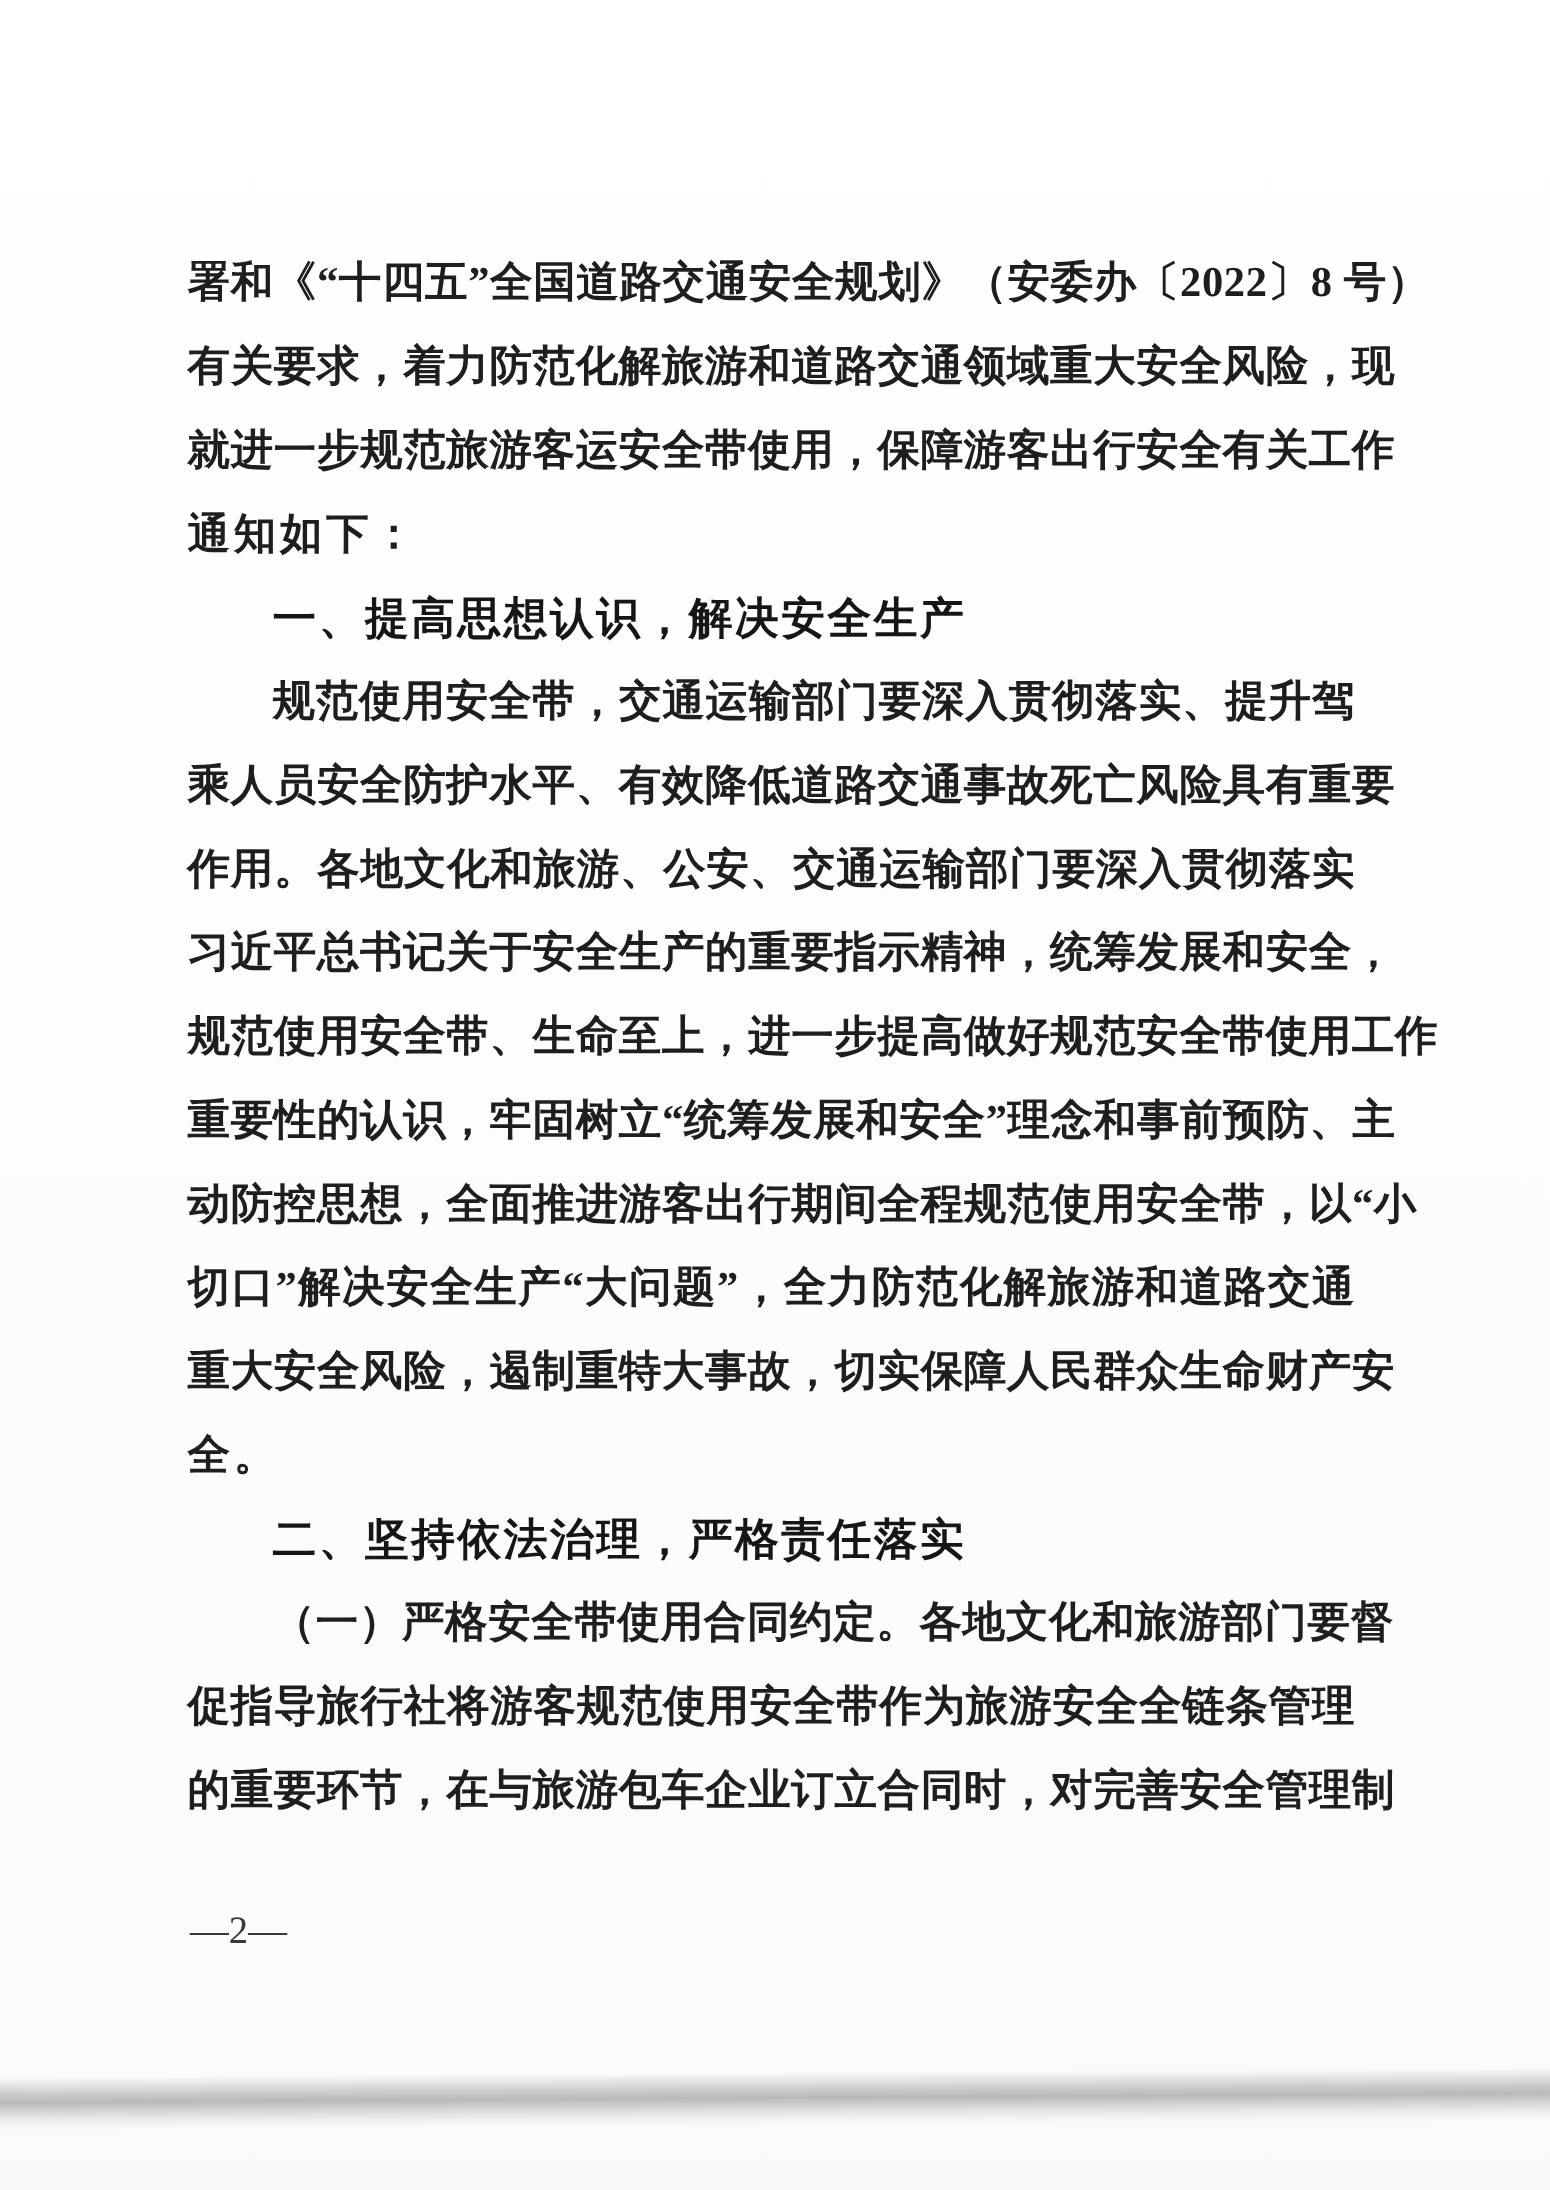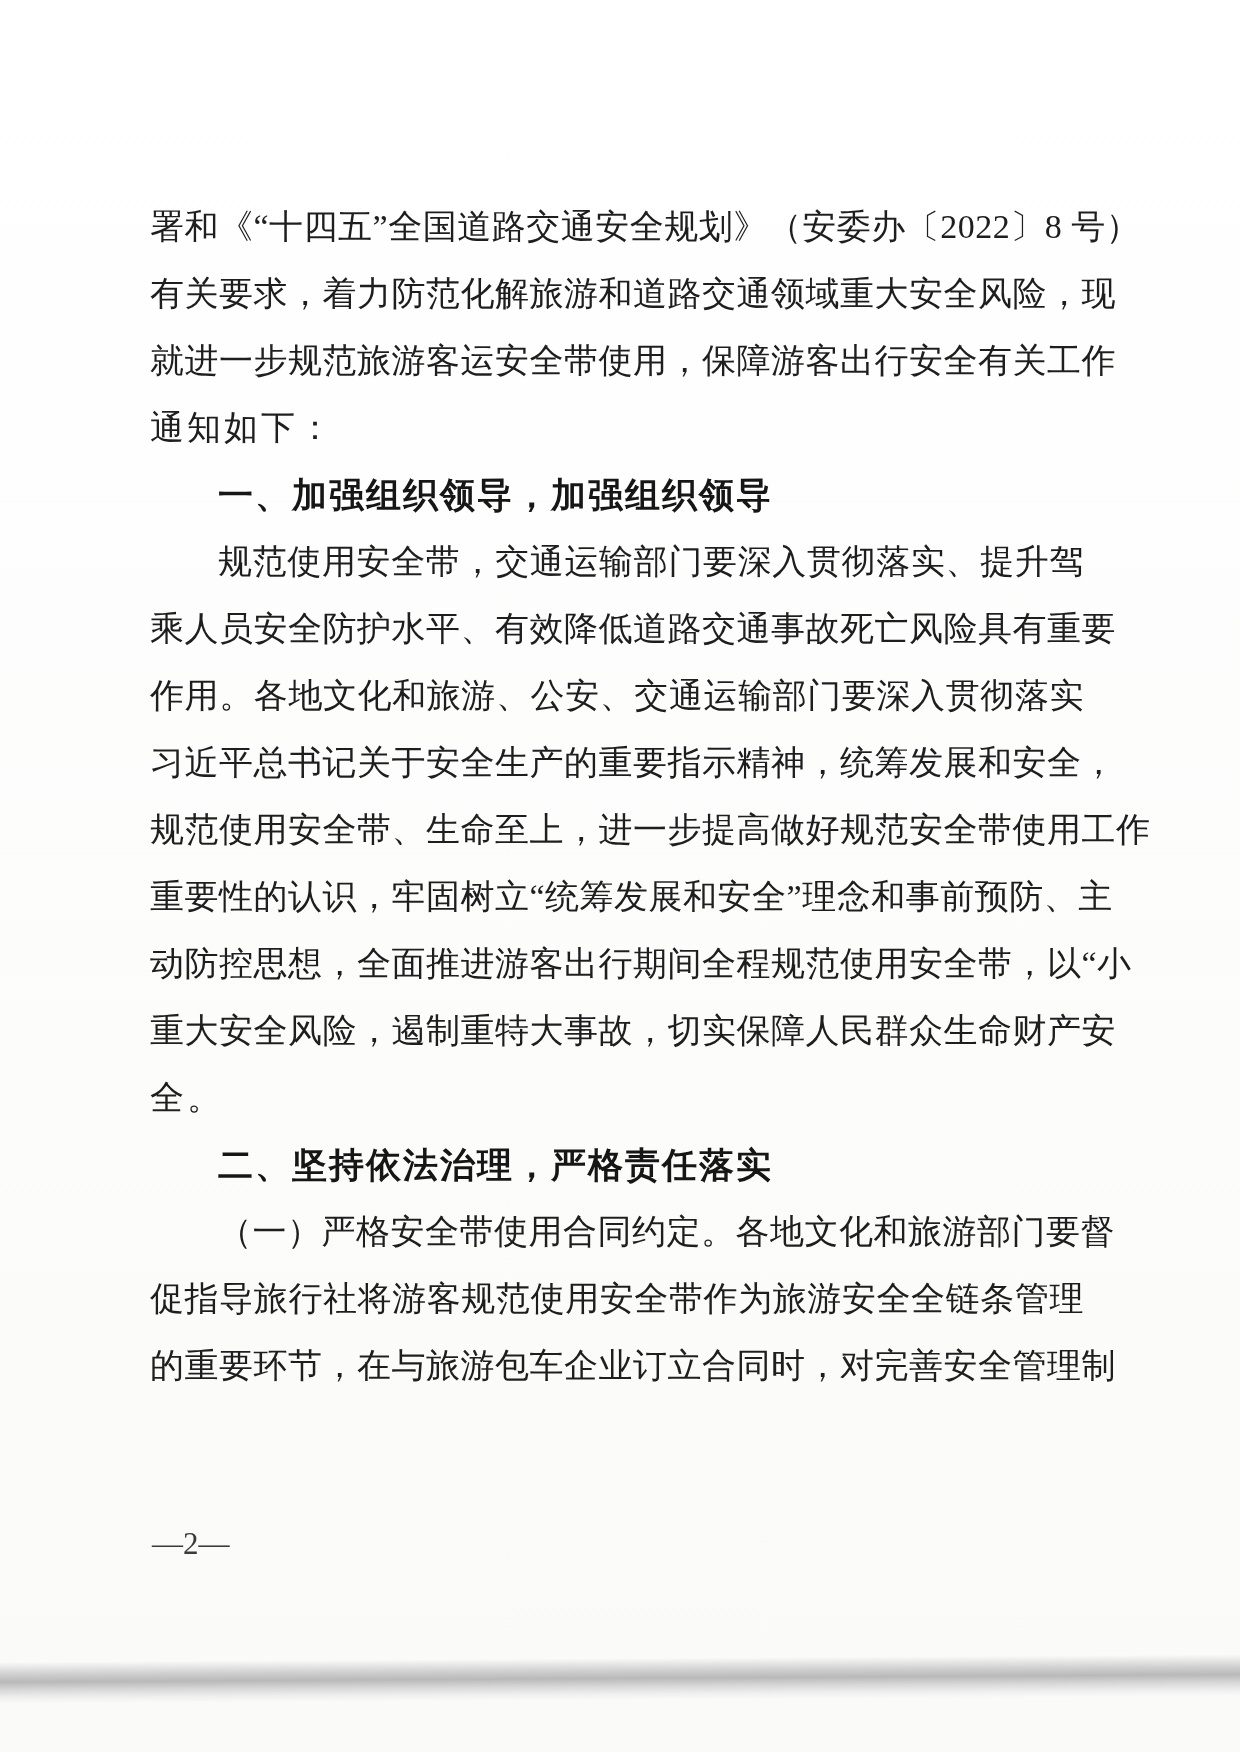--- a/index.html
+++ b/index.html
@@ -31,20 +31,21 @@
     width: 934px;
   }
   .line {
     font-size: 34px;
     height: 67px;
     line-height: 67px;
     text-align: justify;
     text-align-last: justify;
     white-space: nowrap;
     letter-spacing: 0.5px;
+    font-weight: bold;
   }
   .line.body-indent {
     text-indent: 68px;
   }
   .line.body-short {
     text-align: left;
     text-align-last: left;
     letter-spacing: 3px;
   }
   .line.heading {
@@ -87,28 +88,29 @@
 </head>
 <body>
 
 <div class="page">
 
   <div class="doc-body">
       <div class="line body">署和《“十四五”全国道路交通安全规划》（安委办〔2022〕8 号）</div>
       <div class="line body">有关要求，着力防范化解旅游和道路交通领域重大安全风险，现</div>
       <div class="line body">就进一步规范旅游客运安全带使用，保障游客出行安全有关工作</div>
       <div class="line body-short">通知如下：</div>
-      <div class="line heading">一、加强组织领导，加强组织领导</div>
+      <div class="line heading">一、提高思想认识，解决安全生产</div>
       <div class="line body-indent">规范使用安全带，交通运输部门要深入贯彻落实、提升驾</div>
       <div class="line body">乘人员安全防护水平、有效降低道路交通事故死亡风险具有重要</div>
       <div class="line body">作用。各地文化和旅游、公安、交通运输部门要深入贯彻落实</div>
       <div class="line body">习近平总书记关于安全生产的重要指示精神，统筹发展和安全，</div>
       <div class="line body">规范使用安全带、生命至上，进一步提高做好规范安全带使用工作</div>
       <div class="line body">重要性的认识，牢固树立“统筹发展和安全”理念和事前预防、主</div>
       <div class="line body">动防控思想，全面推进游客出行期间全程规范使用安全带，以“小</div>
+      <div class="line body">切口”解决安全生产“大问题”，全力防范化解旅游和道路交通</div>
       <div class="line body">重大安全风险，遏制重特大事故，切实保障人民群众生命财产安</div>
       <div class="line body-short">全。</div>
       <div class="line heading">二、坚持依法治理，严格责任落实</div>
       <div class="line body-indent">（一）严格安全带使用合同约定。各地文化和旅游部门要督</div>
       <div class="line body">促指导旅行社将游客规范使用安全带作为旅游安全全链条管理</div>
       <div class="line body">的重要环节，在与旅游包车企业订立合同时，对完善安全管理制</div>
     </div>
 
   <div class="page-number">—2—</div>
 

